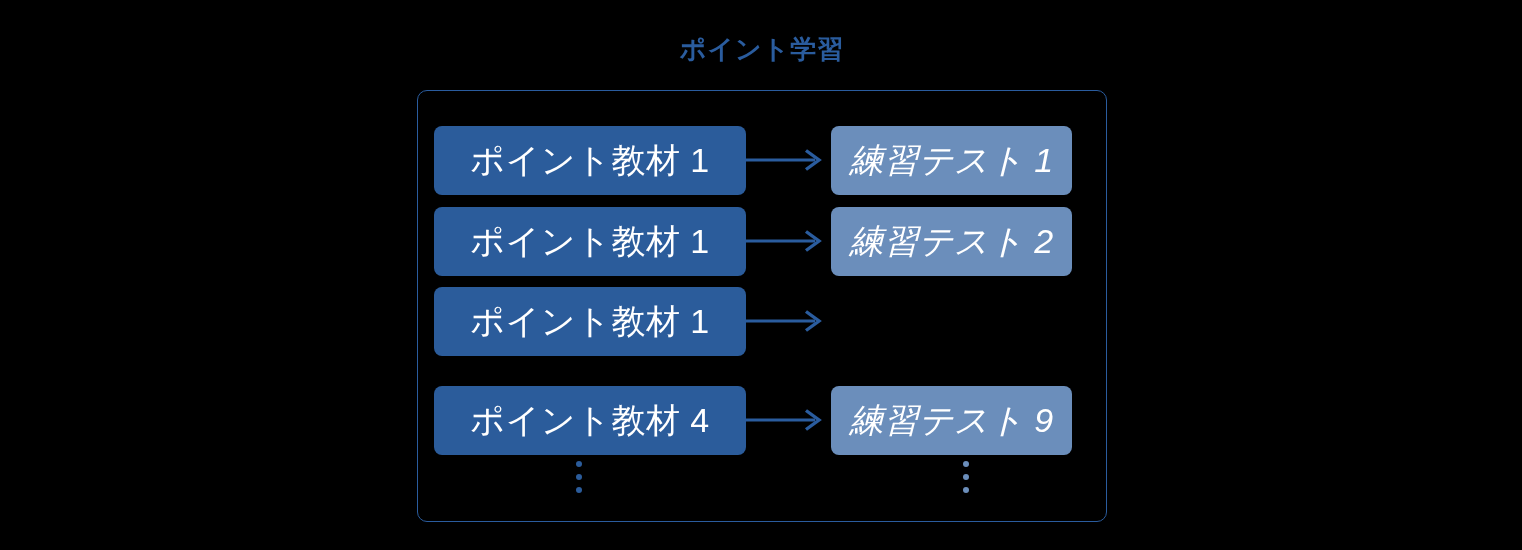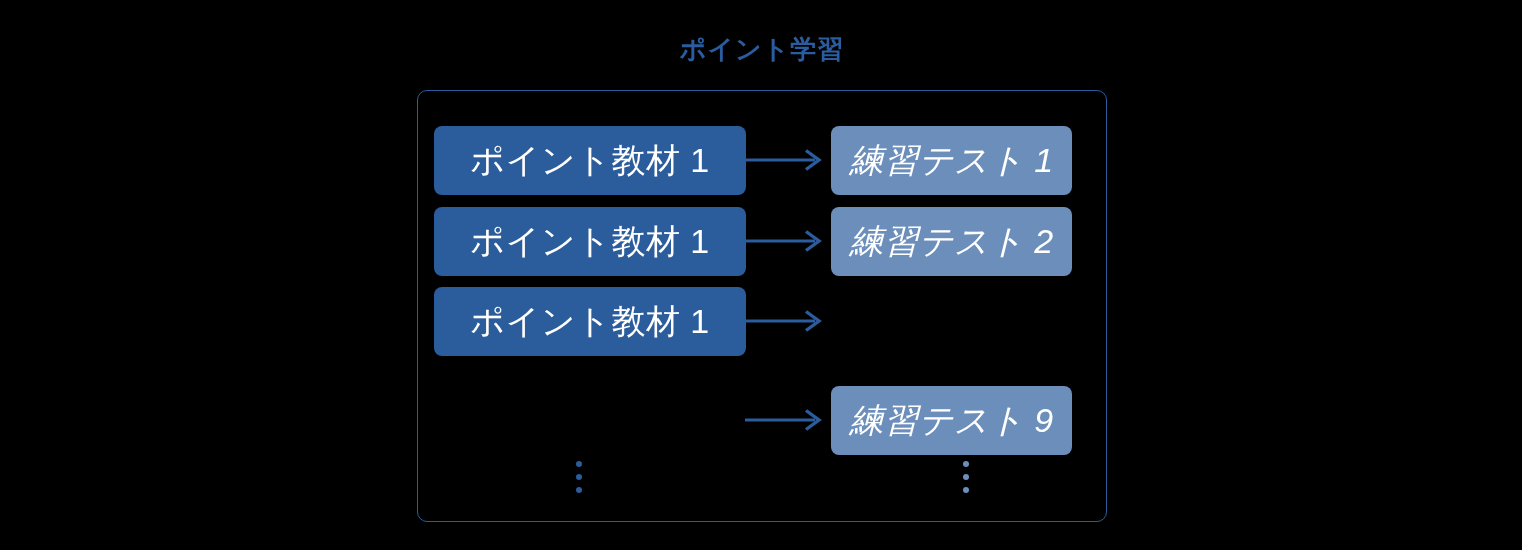--- a/index.html
+++ b/index.html
@@ -121,20 +121,21 @@
 
     <div class="row r3">
       <div class="box source">ポイント教材 1</div>
       <svg class="arrow" viewBox="0 0 77 24" aria-hidden="true">
         <line x1="0" y1="12" x2="70" y2="12" stroke="currentColor" stroke-width="3"></line>
         <polyline points="61,2.5 74,12 61,21.5" fill="none" stroke="currentColor" stroke-width="3.4"></polyline>
       </svg>
     </div>
 
     <div class="row r4">
+      <div class="box source">ポイント教材 4</div>
       <svg class="arrow" viewBox="0 0 77 24" aria-hidden="true">
         <line x1="0" y1="12" x2="70" y2="12" stroke="currentColor" stroke-width="3"></line>
         <polyline points="61,2.5 74,12 61,21.5" fill="none" stroke="currentColor" stroke-width="3.4"></polyline>
       </svg>
       <div class="box target">練習テスト 9</div>
     </div>
 
     <div class="dots dots-left">
       <i></i>
       <i></i>

